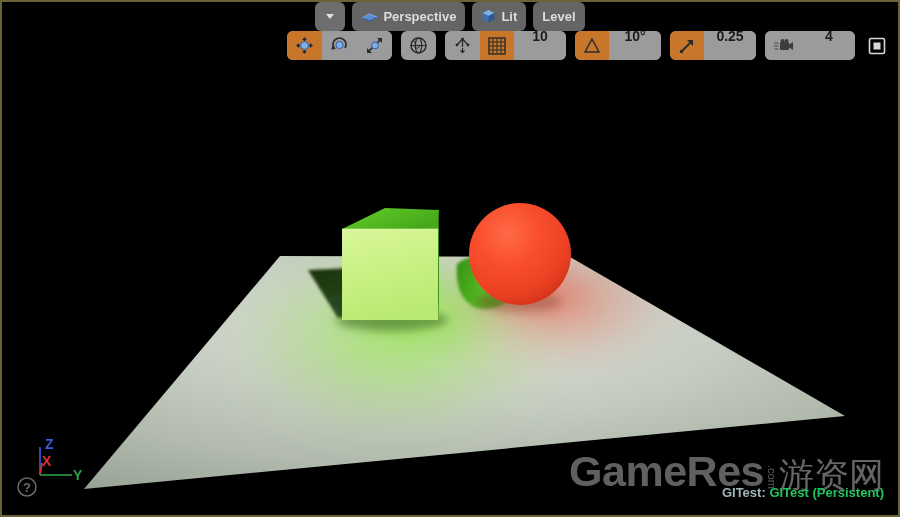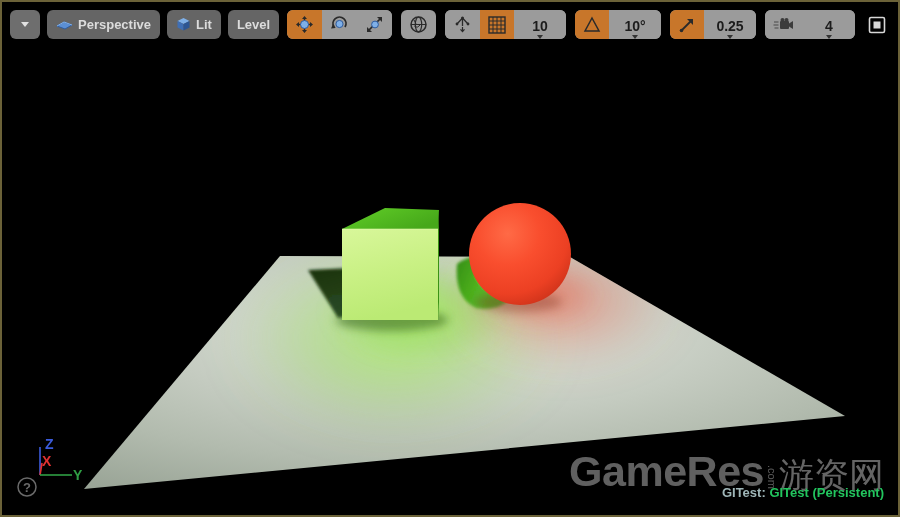--- a/index.html
+++ b/index.html
@@ -35,24 +35,25 @@
   #scene svg { display: block; }
 
   
   #toolbar {
     position: absolute;
     left: 0; top: 0;
     width: 896px;
     height: 45px;
     display: flex;
     align-items: center;
-    padding: 6px 8px;
+    padding: 0 8px;
     box-sizing: border-box;
     z-index: 40;
     pointer-events: none;
+    flex-direction: column;
   }
   #toolbar-left {
     display: flex;
     align-items: center;
     gap: 7px;
     pointer-events: auto;
   }
   #toolbar-right {
     margin-left: auto;
     display: flex;
@@ -94,30 +95,31 @@
     width: 0; height: 0;
     border-left: 4px solid transparent;
     border-right: 4px solid transparent;
     border-top: 5px solid #2a2a2a;
   }
 
   .tb-value {
     display: flex;
     flex-direction: column;
     align-items: center;
-    justify-content: flex-end;
+    justify-content: center;
     min-width: 34px;
     padding: 0 9px;
     background: #9b9b9b;
     color: #1c1c1c;
     font-size: 14px;
     font-weight: bold;
     cursor: pointer;
     user-select: none;
     line-height: 1;
+    gap: 16px;
   }
   .tb-value .v-num { margin-top: 2px; }
   .tb-value .v-caret {
     width: 0; height: 0;
     margin-top: 2px;
     border-left: 3px solid transparent;
     border-right: 3px solid transparent;
     border-top: 4px solid #343434;
   }
 

